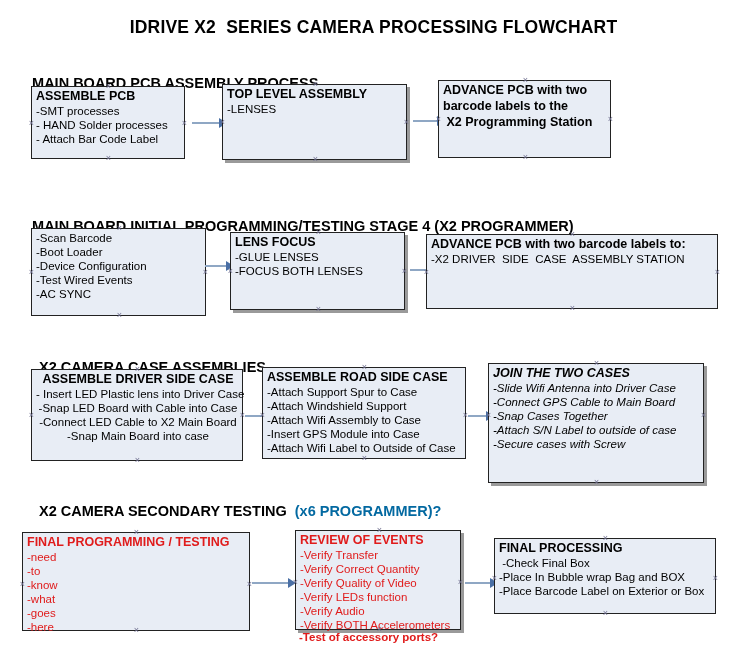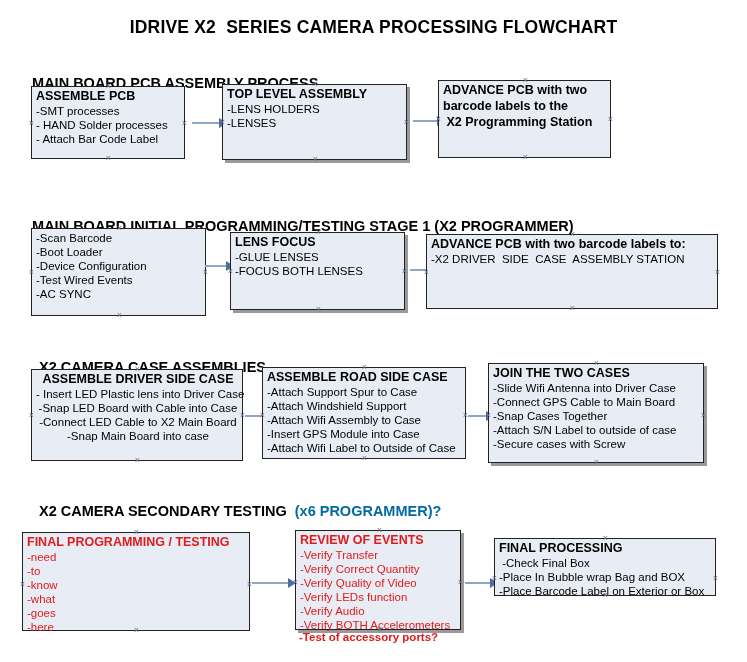--- a/index.html
+++ b/index.html
@@ -142,21 +142,20 @@
   <span class="handle" style="left:73px; bottom:-4px;"></span>
   <span class="handle" style="left:-4px; top:33px;"></span>
   <span class="handle" style="right:-4px; top:33px;"></span>
 </div>
 
 <div class="arrow" style="left:192px; top:122px; width:28px;"></div>
 
 <div class="box shadowed" style="left:222px; top:84px; width:185px; height:76px;">
   <div class="box-inner">
     <div class="box-title">TOP LEVEL ASSEMBLY</div>
-    <div class="box-line">-LENS HOLDERS</div>
     <div class="box-line">-LENSES</div>
   </div>
   <span class="handle" style="left:89px; top:-4px;"></span>
   <span class="handle" style="left:89px; bottom:-4px;"></span>
   <span class="handle" style="left:-4px; top:34px;"></span>
   <span class="handle" style="right:-4px; top:34px;"></span>
 </div>
 
 <div class="arrow" style="left:413px; top:120px; width:25px;"></div>
 
@@ -166,21 +165,21 @@
     <div class="box-line bold">barcode labels to the</div>
     <div class="box-line bold"> X2 Programming Station</div>
   </div>
   <span class="handle" style="left:83px; top:-4px;"></span>
   <span class="handle" style="left:83px; bottom:-4px;"></span>
   <span class="handle" style="left:-4px; top:35px;"></span>
   <span class="handle" style="right:-4px; top:35px;"></span>
 </div>
 
 <div class="section-head" style="left:24px; top:202px;">
-  <span>MAIN BOARD INITIAL PROGRAMMING/TESTING STAGE 1 (X2 PROGRAMMER)</span>
+  <span>MAIN BOARD INITIAL PROGRAMMING/TESTING STAGE 4 (X2 PROGRAMMER)</span>
 </div>
 
 <div class="box" style="left:31px; top:228px; width:175px; height:88px;">
   <div class="box-inner">
     <div class="box-line">-Scan Barcode</div>
     <div class="box-line">-Boot Loader</div>
     <div class="box-line">-Device Configuration</div>
     <div class="box-line">-Test Wired Events</div>
     <div class="box-line">-AC SYNC</div>
   </div>
@@ -247,21 +246,21 @@
     <div class="box-line">-Attach Wifi Label to Outside of Case</div>
   </div>
   <span class="handle" style="left:98px; top:-4px;"></span>
   <span class="handle" style="left:98px; bottom:-4px;"></span>
   <span class="handle" style="left:-4px; top:44px;"></span>
   <span class="handle" style="right:-4px; top:44px;"></span>
 </div>
 
 <div class="arrow" style="left:468px; top:415px; width:19px;"></div>
 
-<div class="box shadowed" style="left:488px; top:363px; width:216px; height:100px;">
+<div class="box shadowed" style="left:488px; top:363px; width:216px; height:120px;font-style:italic;">
   <div class="box-inner">
     <div class="box-title">JOIN THE TWO CASES</div>
     <div class="box-line">-Slide Wifi Antenna into Driver Case</div>
     <div class="box-line">-Connect GPS Cable to Main Board</div>
     <div class="box-line">-Snap Cases Together</div>
     <div class="box-line">-Attach S/N Label to outside of case</div>
     <div class="box-line">-Secure cases with Screw</div>
   </div>
   <span class="handle" style="left:104px; top:-4px;"></span>
   <span class="handle" style="left:104px; bottom:-4px;"></span>
@@ -304,21 +303,21 @@
   <span class="handle" style="left:80px; top:-4px;"></span>
   <span class="handle" style="left:80px; bottom:-4px;"></span>
   <span class="handle" style="left:-4px; top:48px;"></span>
   <span class="handle" style="right:-4px; top:48px;"></span>
 </div>
 
 <div class="overflow-line" style="left:299px; top:630px;font-weight:bold;">-Test of accessory ports?</div>
 
 <div class="arrow" style="left:465px; top:582px; width:26px;"></div>
 
-<div class="box" style="left:494px; top:538px; width:222px; height:58px;">
+<div class="box" style="left:494px; top:538px; width:222px; height:76px;">
   <div class="box-inner">
     <div class="box-title">FINAL PROCESSING</div>
     <div class="box-line"> -Check Final Box</div>
     <div class="box-line">-Place In Bubble wrap Bag and BOX</div>
     <div class="box-line">-Place Barcode Label on Exterior or Box</div>
   </div>
   <span class="handle" style="left:107px; top:-4px;"></span>
   <span class="handle" style="left:107px; bottom:-4px;"></span>
   <span class="handle" style="left:-4px; top:36px;"></span>
   <span class="handle" style="right:-4px; top:36px;"></span>

